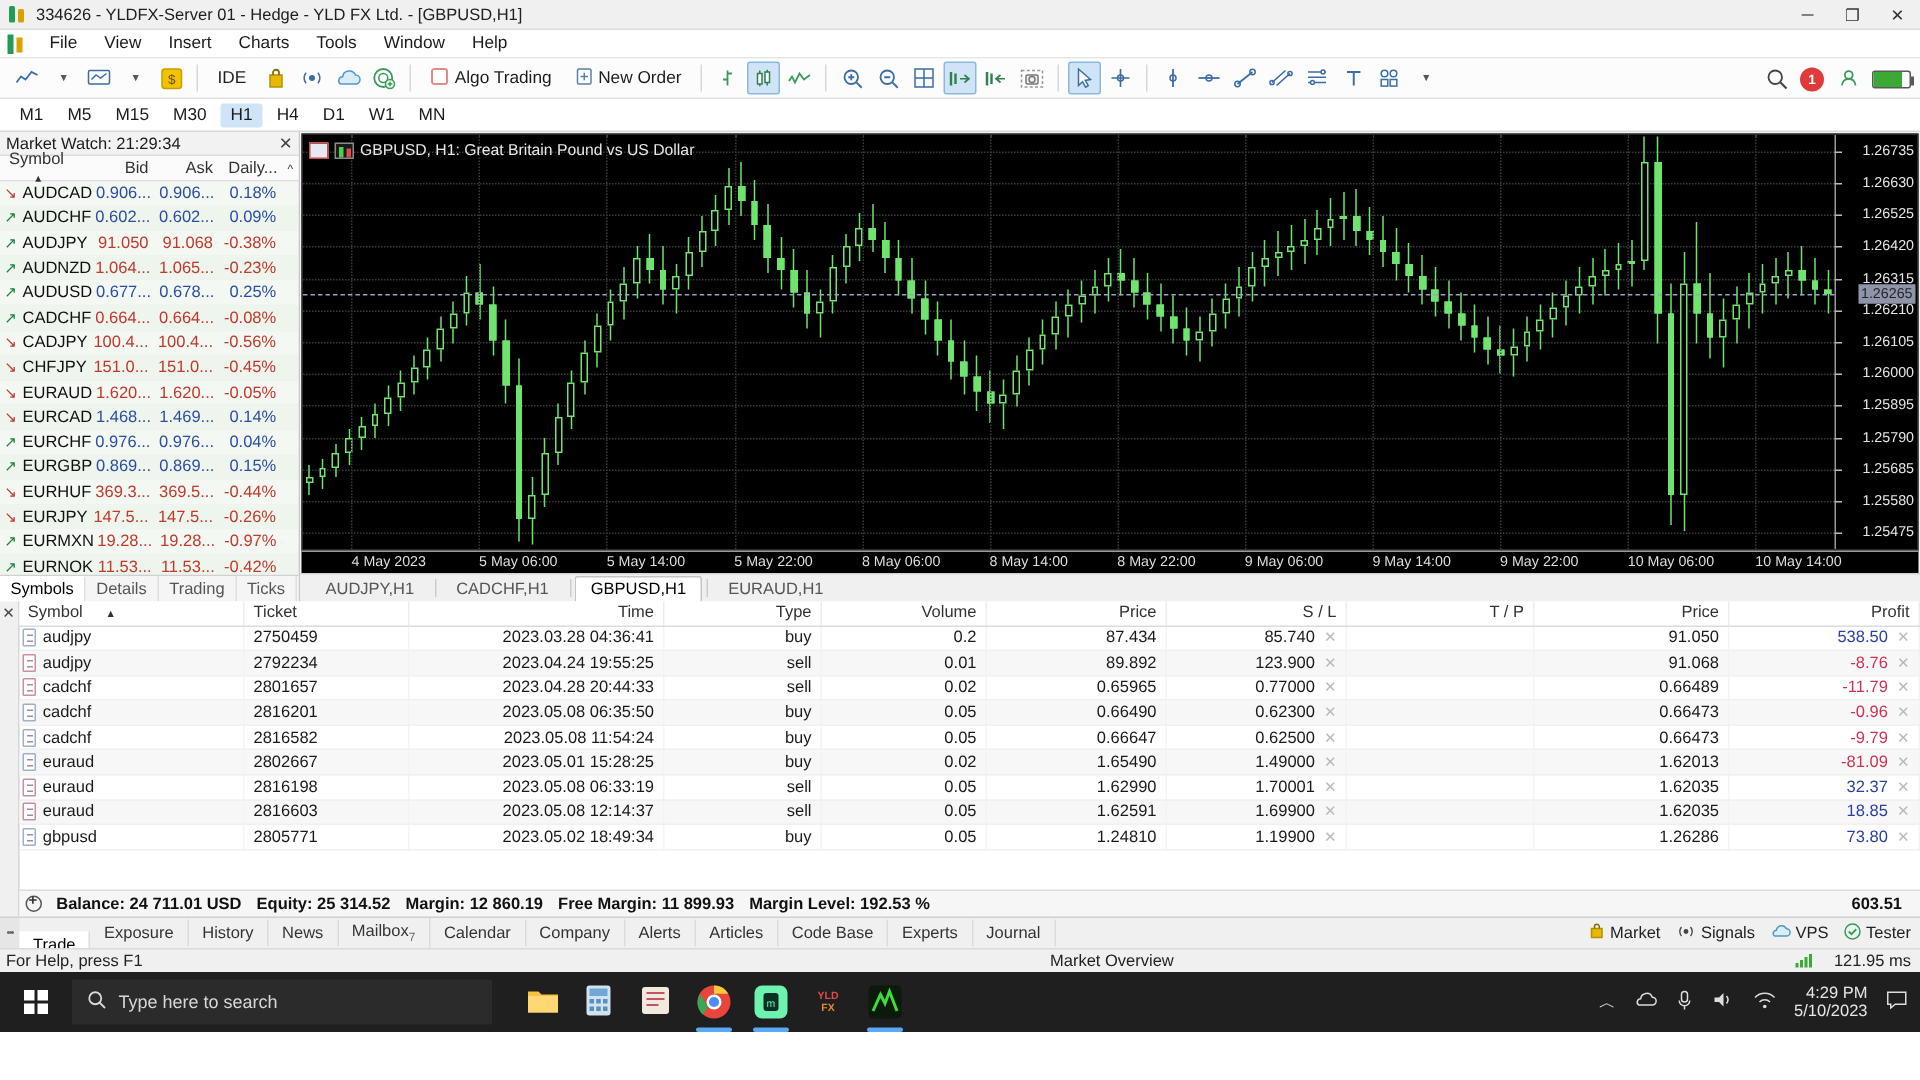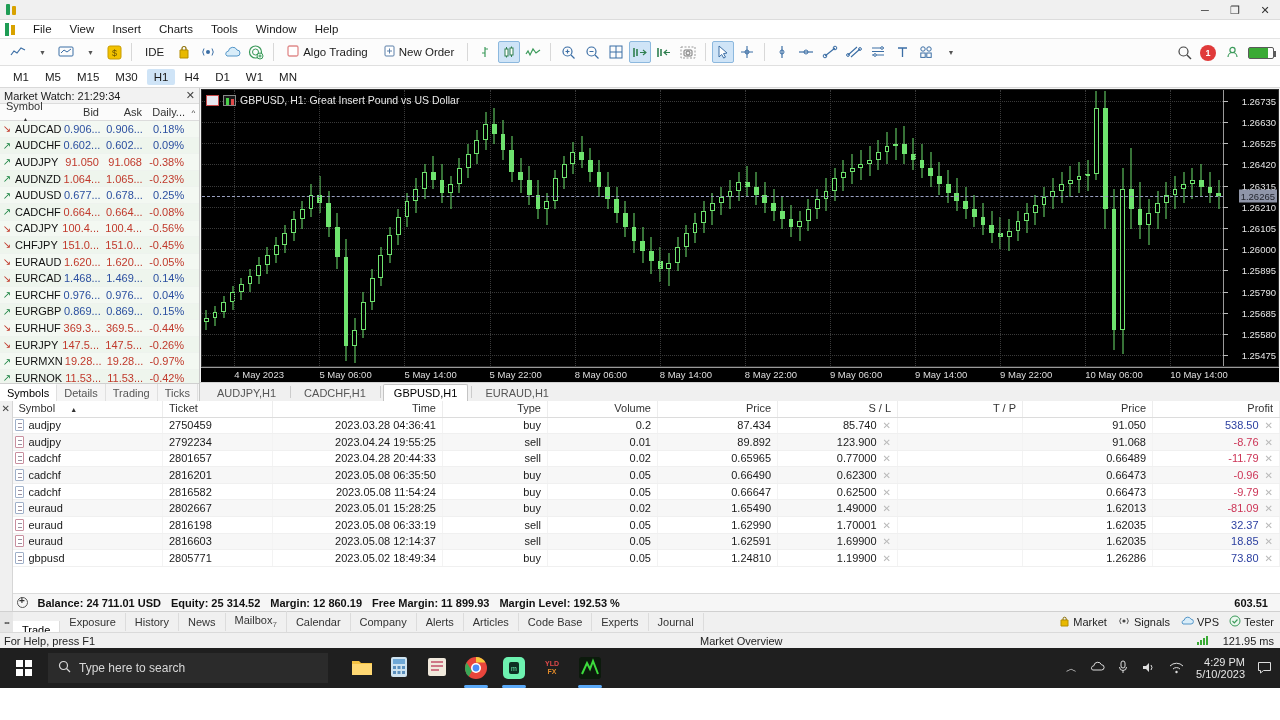--- a/index.html
+++ b/index.html
@@ -202,20 +202,21 @@
     color: #e6e6e6; font-size: 11px; padding-right: 8px; }
   .clock { text-align: right; line-height: 12px; font-size: 11px; }
 </style>
 </head>
 <body>
 
 <div id="app">
 
   <div class="titlebar">
     <div class="tb-icon"></div>
+    <div class="tb-title">334626 - YLDFX-Server 01 - Hedge - YLD FX Ltd. - [GBPUSD,H1]</div>
     <div class="tb-buttons">
       <div class="tb-btn">─</div>
       <div class="tb-btn">❐</div>
       <div class="tb-btn close">✕</div>
     </div>
   </div>
 
   <div class="menubar">
     <div class="menu-logo"></div>
     <div class="menu-item">File</div>
@@ -633,21 +634,21 @@
         <div class="mw-tab">Trading</div>
         <div class="mw-tab">Ticks</div>
       </div>
     </div>
 
     <div class="chartwrap">
       <div class="chart" id="chart">
         <div class="chart-head">
           <span class="ico"></span>
           <span class="ico2"></span>
-          <span class="chart-title">GBPUSD, H1:  Great Insert Pound vs US Dollar</span>
+          <span class="chart-title">GBPUSD, H1:  Great Britain Pound vs US Dollar</span>
         </div>
         <div class="yaxis"></div>
       <div class="grid-h" style="top: 10.522px; right: 55px;"></div>
           <div class="ylabel" style="top: 10.522px;">1.26735</div>
           <div class="ytick" style="top: 10.522px;"></div>
           <div class="grid-h" style="top: 31.7683px; right: 55px;"></div>
           <div class="ylabel" style="top: 31.7683px;">1.26630</div>
           <div class="ytick" style="top: 31.7683px;"></div>
           <div class="grid-h" style="top: 53.0147px; right: 55px;"></div>
           <div class="ylabel" style="top: 53.0147px;">1.26525</div>

